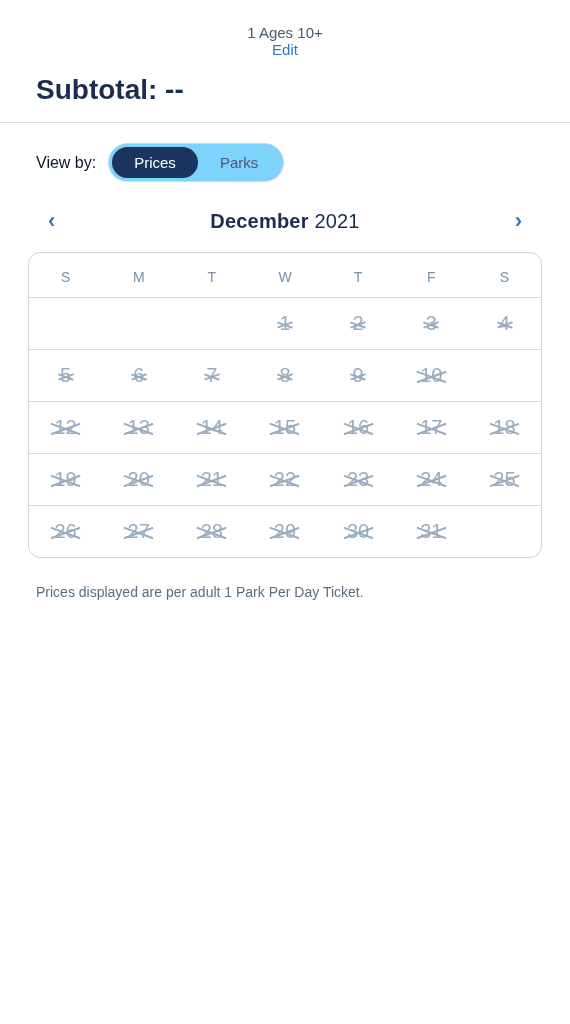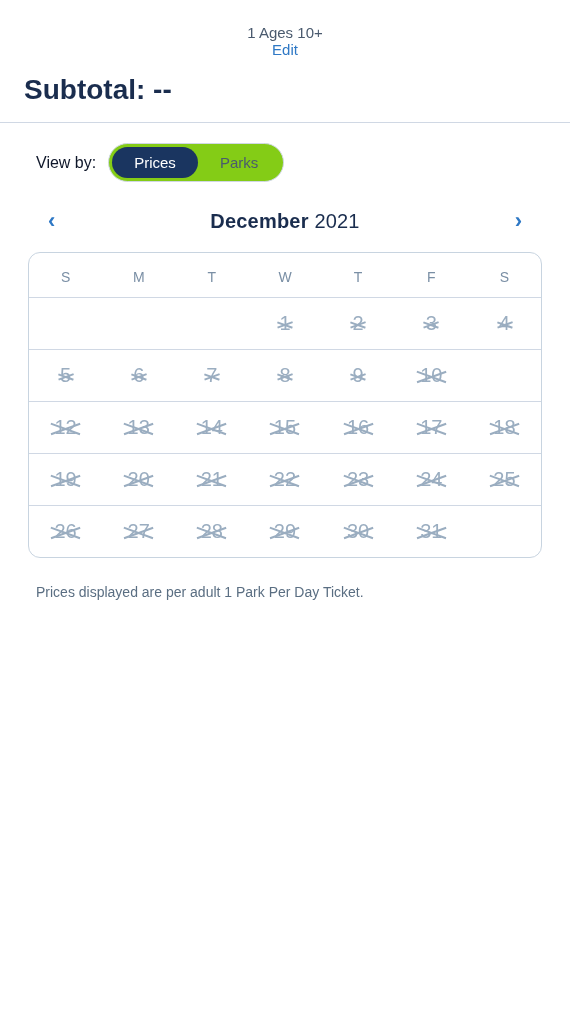--- a/index.html
+++ b/index.html
@@ -25,21 +25,21 @@
     }
 
     .edit-link {
       font-size: 15px;
       color: #2e78c5;
       font-weight: 500;
       cursor: pointer;
     }
 
     .subtotal-section {
-      padding: 4px 36px 16px 24px;
+      padding: 4px 36px 16px 36px;
     }
 
     .subtotal-text {
       font-size: 28px;
       font-weight: 600;
       color: #1a2d4e;
     }
 
     .divider {
       height: 1px;
@@ -55,21 +55,21 @@
     }
 
     .view-by-label {
       font-size: 16px;
       color: #0f172a;
       font-weight: 500;
     }
 
     .toggle-container {
       display: flex;
-      background: #84cc16;
+      background: #7dd3fc;
       border-radius: 999px;
       padding: 3px;
       gap: 0;
       border: 1px solid #d0d8e4;
     }
 
     .toggle-btn {
       padding: 7px 22px;
       border-radius: 999px;
       font-size: 15px;

